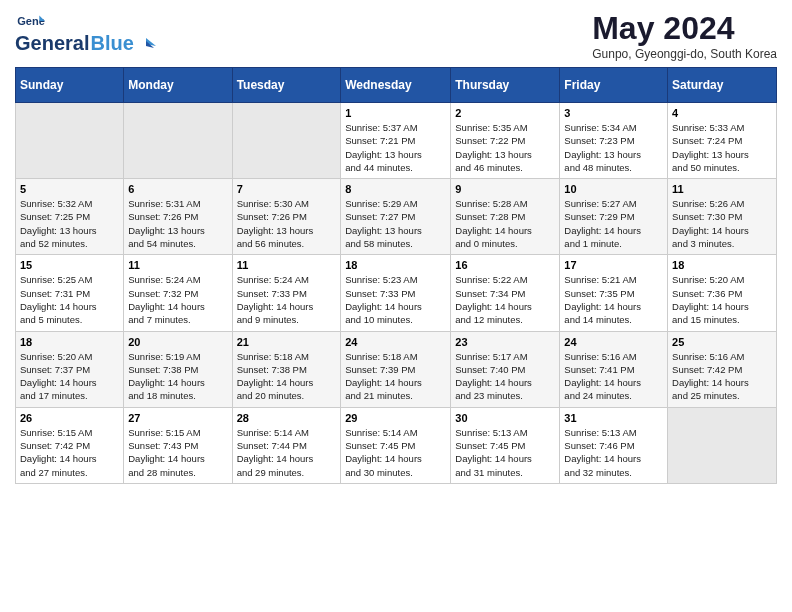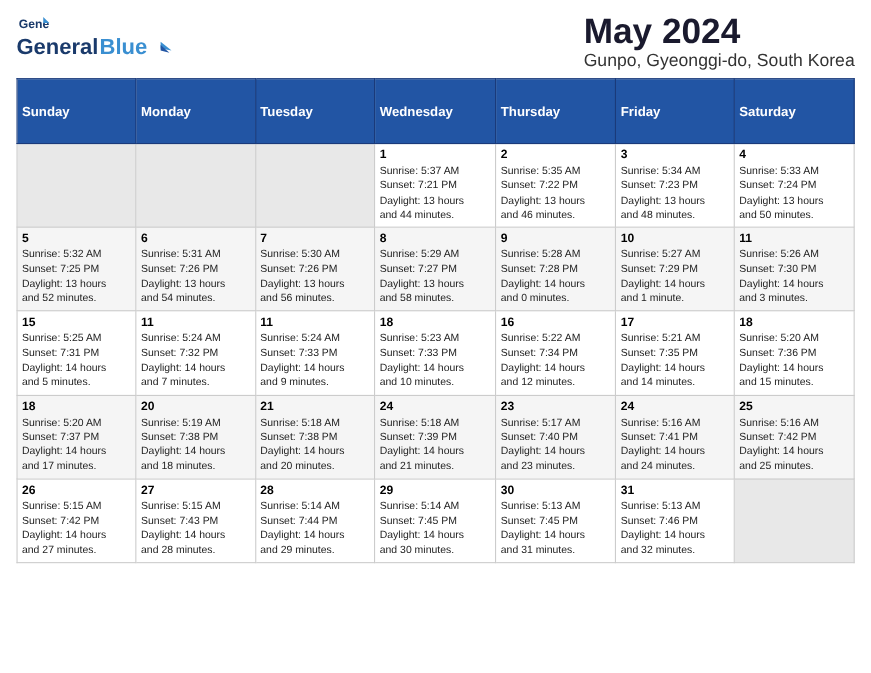--- a/index.html
+++ b/index.html
@@ -33,32 +33,32 @@
     }
     .title-area {
       text-align: left;
     }
     .month-year {
       font-size: 32px;
       font-weight: bold;
       color: #1a1a2e;
     }
     .location {
-      font-size: 16px;
+      font-size: 12px;
       color: #333;
     }
     table {
       width: 100%;
       border-collapse: collapse;
       font-size: 10.5px;
     }
     thead th {
       background: #2255a4;
       color: #fff;
-      padding: 22px 4px;
+      padding: 10px 4px;
       text-align: left;
       font-size: 12px;
       font-weight: bold;
       border: 1px solid #1a3a7a;
     }
     tbody td {
       border: 1px solid #ccc;
       vertical-align: top;
       padding: 4px 4px 4px 4px;
       width: 113px;

